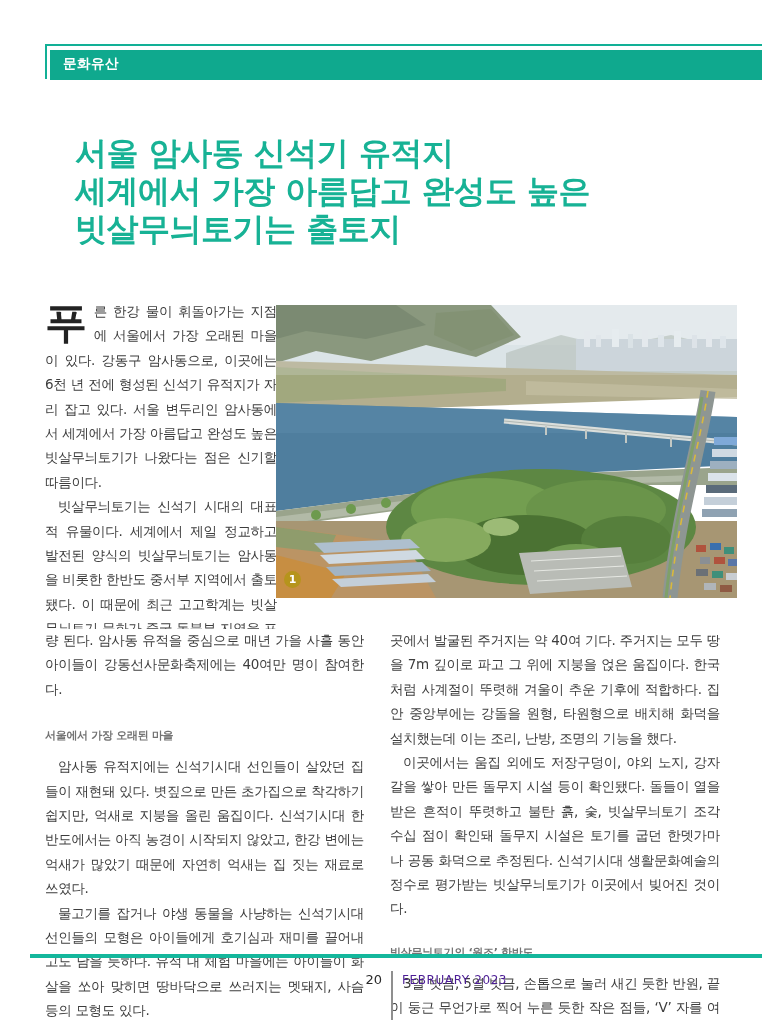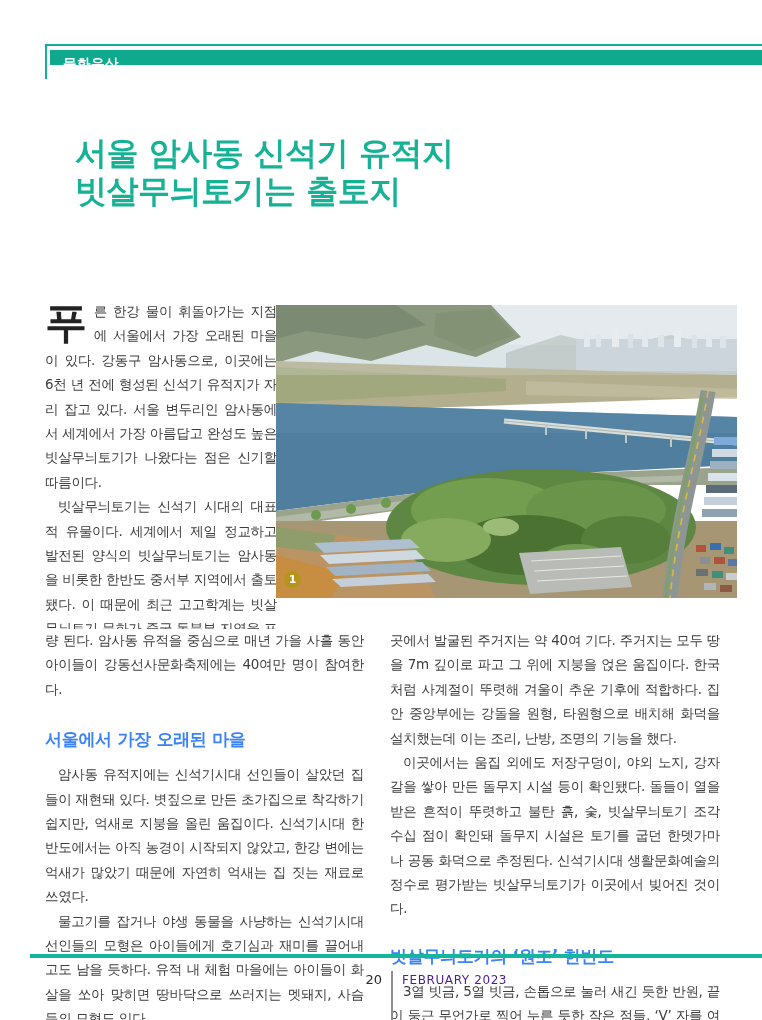--- a/index.html
+++ b/index.html
@@ -7,21 +7,21 @@
     position:relative; width:762px; height:1020px; background:#ffffff;
     overflow:hidden; font-family:"DejaVu Sans","Liberation Sans",sans-serif;
   }
 
   
   .cat-frame {
     position:absolute; left:45px; top:44px; right:0; height:33px;
     border-top:2px solid #12b096; border-left:2px solid #12b096;
   }
   .cat-bar {
-    position:absolute; left:50px; top:50px; right:0; height:15px;
+    position:absolute; left:50px; top:50px; right:0; height:30px;
     background:#0fa98e; color:#ffffff; font-size:13.5px; font-weight:bold;
     line-height:27px; padding-left:13px; letter-spacing:0.5px;
   }
 
   
   .title {
     position:absolute; left:75px; top:134px;
     color:#17b295; font-size:32px; font-weight:bold; line-height:38px;
     letter-spacing:-0.5px;
     font-family:"DejaVu Serif","Liberation Serif",serif;
@@ -31,21 +31,21 @@
   .bodytext p {
     margin:0; font-size:13.5px; line-height:24.4px; text-align:justify;
     color:#3d3d3d; word-break:break-all; letter-spacing:-0.3px;
   }
   .bodytext p.ind { text-indent:13px; }
   .dropcap {
     float:left; font-size:42px; line-height:42px; font-weight:bold;
     color:#222222; margin:3px 7px 0 0;
   }
   .sec-heading {
-    margin:27px 0 11px 0; color:#3b82f6; font-size:17px; font-weight:bold;
+    margin:27px 0 11px 0; color:#737373; font-size:11px; font-weight:bold;
     letter-spacing:-0.3px;
   }
 
   .intro-col { position:absolute; left:45px; top:299px; width:232px; height:330px; overflow:hidden; }
   .col-left  { position:absolute; left:45px; top:628px; width:319px; }
   .col-right { position:absolute; left:390px; top:628px; width:330px; }
   .col-right .sec-heading { margin-top:24px; }
 
   
   .photo { position:absolute; left:276px; top:305px; width:461px; height:293px; }
@@ -67,20 +67,21 @@
 
 <div class="page">
 
   <div class="cat-frame"></div>
   <div class="cat-bar">
     <span>문화유산</span>
   </div>
 
   <div class="title">
     <div>서울 암사동 신석기 유적지</div>
+    <div>세계에서 가장 아름답고 완성도 높은</div>
     <div>빗살무늬토기는 출토지</div>
   </div>
 
   <div class="intro-col bodytext">
     <p><span class="dropcap">푸</span><span>른 한강 물이 휘돌아가는 지점에 서울에서 가장 오래된 마을이 있다. 강동구 암사동으로, 이곳에는 6천 년 전에 형성된 신석기 유적지가 자리 잡고 있다. 서울 변두리인 암사동에서 세계에서 가장 아름답고 완성도 높은 빗살무늬토기가 나왔다는 점은 신기할 따름이다.</span></p>
     <p class="ind">빗살무늬토기는 신석기 시대의 대표적 유물이다. 세계에서 제일 정교하고 발전된 양식의 빗살무늬토기는 암사동을 비롯한 한반도 중서부 지역에서 출토됐다. 이 때문에 최근 고고학계는 빗살무늬토기 문화가 중국 동북부 지역을 포함해 한반도 일대에서 시작됐다고 본다.</p>
 
   </div>
 
   <div class="photo">

